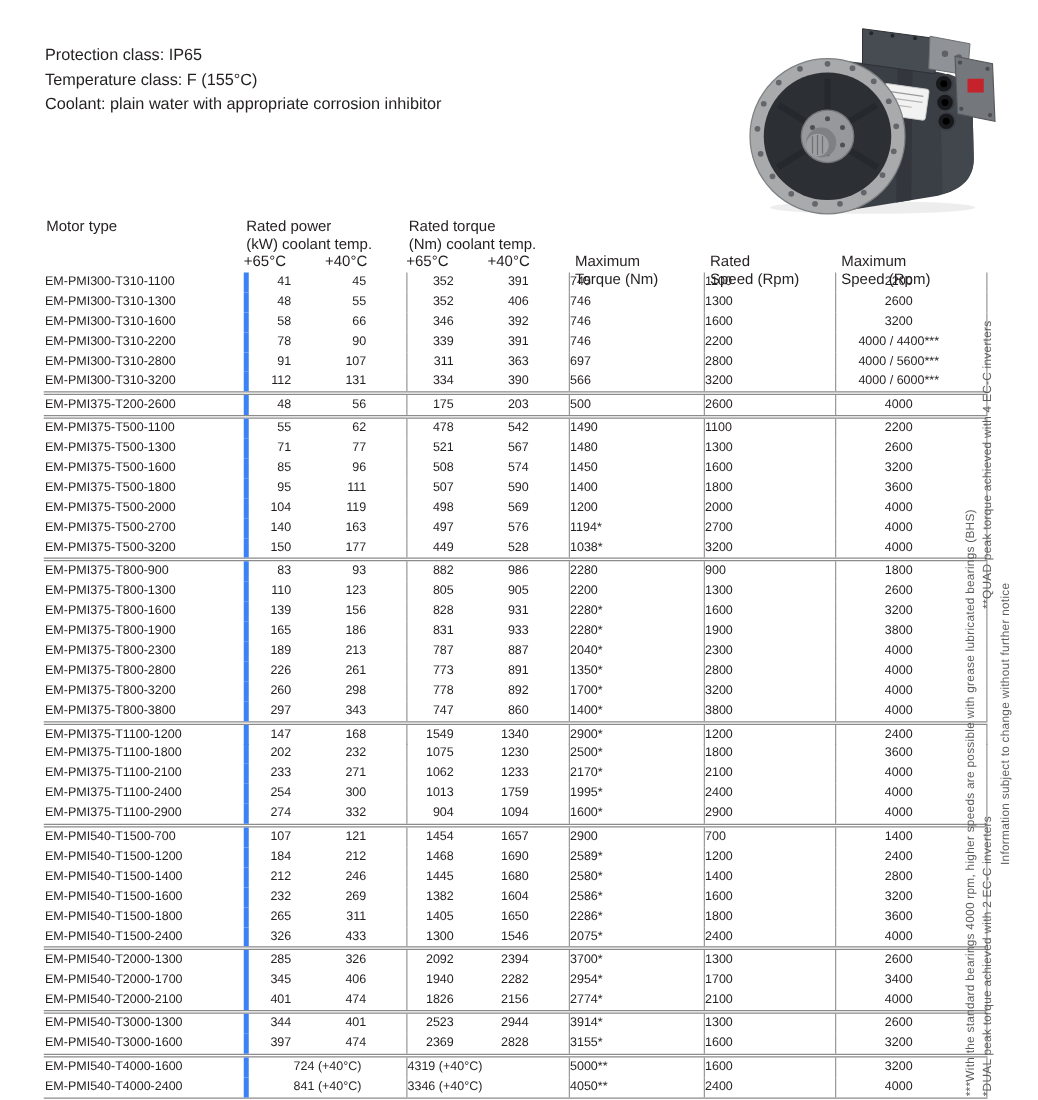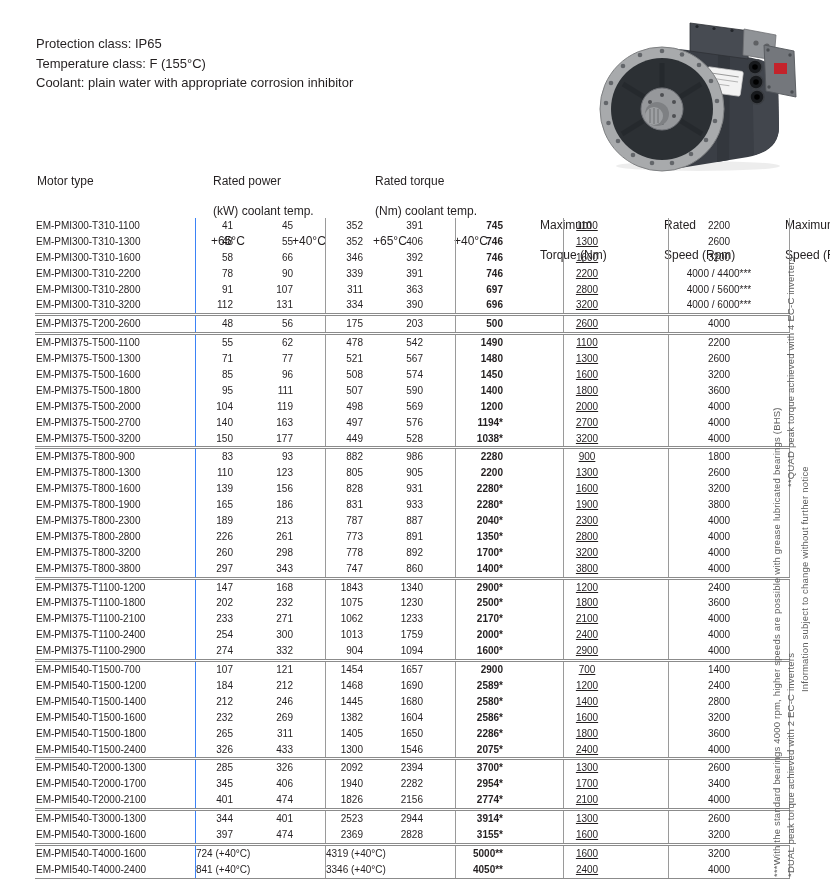--- a/index.html
+++ b/index.html
@@ -8,43 +8,43 @@
 
   
   .notes{position:absolute;left:36px;top:34px;font-size:13px;line-height:19.5px;}
 
   
   .motor{position:absolute;left:598px;top:12px;width:230px;height:162px;}
 
   
   .thead{position:absolute;left:35px;top:174px;width:755px;
          display:grid;grid-template-columns:160px 65px 65px 65px 65px 108px 105px 122px;
-         grid-template-rows:14px 14px 15px;font-size:12px;gap:16px;}
+         grid-template-rows:14px 14px 15px;font-size:12px;}
   .thead .h{white-space:nowrap;}
   .h-left{padding-left:2px;}
   .h-pl5{padding-left:5px;margin-top:14px;}
   .h-r27{text-align:left;padding-right:27px;}
   .h-r32{text-align:right;padding-right:32px;}
 
   .tbody{position:absolute;left:35px;top:218px;width:755px;
          border-bottom:1px solid #8b8b8b;font-size:10px;}
   .group + .group{border-top:3px double #8b8b8b;}
   .row{display:grid;grid-template-columns:160px 65px 65px 65px 65px 108px 105px 122px;
        height:15.9px;line-height:15.9px;}
   .cell{box-sizing:border-box;white-space:nowrap;overflow:visible;}
   .c-type{padding-left:1px;}
   .c-p65,.c-t65{text-align:right;padding-right:27px;}
   .c-p40,.c-t40{text-align:right;padding-right:32px;}
-  .c-p65,.c-pmerge{border-left:1px solid #3b82f6;}
+  .c-p65,.c-pmerge{border-left:4px solid #3b82f6;}
   .c-t65,.c-tmerge{border-left:1px solid #9a9a9a;}
   .c-maxt,.c-rspd,.c-mspd{border-left:1px solid #9a9a9a;}
   .c-mspd{border-right:1px solid #9a9a9a;text-align:center;padding-right:20px;}
-  .c-maxt{text-align:right;padding-right:60px;font-weight:bold;}
-  .c-rspd{text-align:center;padding-right:58px;text-decoration:underline;}
-  .c-pmerge{grid-column:span 2;text-align:left;}
+  .c-maxt{text-align:left;padding-right:60px;}
+  .c-rspd{text-align:left;padding-right:58px;}
+  .c-pmerge{grid-column:span 2;text-align:center;}
   .c-tmerge{grid-column:span 2;text-align:left;}
 
   
   .vnote{position:absolute;font-size:9.5px;color:#5c5c5c;white-space:nowrap;
          transform:rotate(-90deg);transform-origin:0 0;letter-spacing:0.2px;}
 </style>
 </head>
 <body>
 
 <div class="notes">
@@ -210,21 +210,21 @@
         <div class="cell c-maxt">697</div>
         <div class="cell c-rspd">2800</div>
         <div class="cell c-mspd">4000 / 5600***</div>
       </div>
       <div class="row">
         <div class="cell c-type">EM-PMI300-T310-3200</div>
         <div class="cell c-p65">112</div>
         <div class="cell c-p40">131</div>
         <div class="cell c-t65">334</div>
         <div class="cell c-t40">390</div>
-        <div class="cell c-maxt">696</div>
+        <div class="cell c-maxt">566</div>
         <div class="cell c-rspd">3200</div>
         <div class="cell c-mspd">4000 / 6000***</div>
       </div>
     </div>
     <div class="group">
       <div class="row">
         <div class="cell c-type">EM-PMI375-T200-2600</div>
         <div class="cell c-p65">48</div>
         <div class="cell c-p40">56</div>
         <div class="cell c-t65">175</div>
@@ -386,21 +386,21 @@
         <div class="cell c-maxt">1400*</div>
         <div class="cell c-rspd">3800</div>
         <div class="cell c-mspd">4000</div>
       </div>
     </div>
     <div class="group">
       <div class="row">
         <div class="cell c-type">EM-PMI375-T1100-1200</div>
         <div class="cell c-p65">147</div>
         <div class="cell c-p40">168</div>
-        <div class="cell c-t65">1843</div>
+        <div class="cell c-t65">1549</div>
         <div class="cell c-t40">1340</div>
         <div class="cell c-maxt">2900*</div>
         <div class="cell c-rspd">1200</div>
         <div class="cell c-mspd">2400</div>
       </div>
       <div class="row">
         <div class="cell c-type">EM-PMI375-T1100-1800</div>
         <div class="cell c-p65">202</div>
         <div class="cell c-p40">232</div>
         <div class="cell c-t65">1075</div>
@@ -418,21 +418,21 @@
         <div class="cell c-maxt">2170*</div>
         <div class="cell c-rspd">2100</div>
         <div class="cell c-mspd">4000</div>
       </div>
       <div class="row">
         <div class="cell c-type">EM-PMI375-T1100-2400</div>
         <div class="cell c-p65">254</div>
         <div class="cell c-p40">300</div>
         <div class="cell c-t65">1013</div>
         <div class="cell c-t40">1759</div>
-        <div class="cell c-maxt">2000*</div>
+        <div class="cell c-maxt">1995*</div>
         <div class="cell c-rspd">2400</div>
         <div class="cell c-mspd">4000</div>
       </div>
       <div class="row">
         <div class="cell c-type">EM-PMI375-T1100-2900</div>
         <div class="cell c-p65">274</div>
         <div class="cell c-p40">332</div>
         <div class="cell c-t65">904</div>
         <div class="cell c-t40">1094</div>
         <div class="cell c-maxt">1600*</div>

